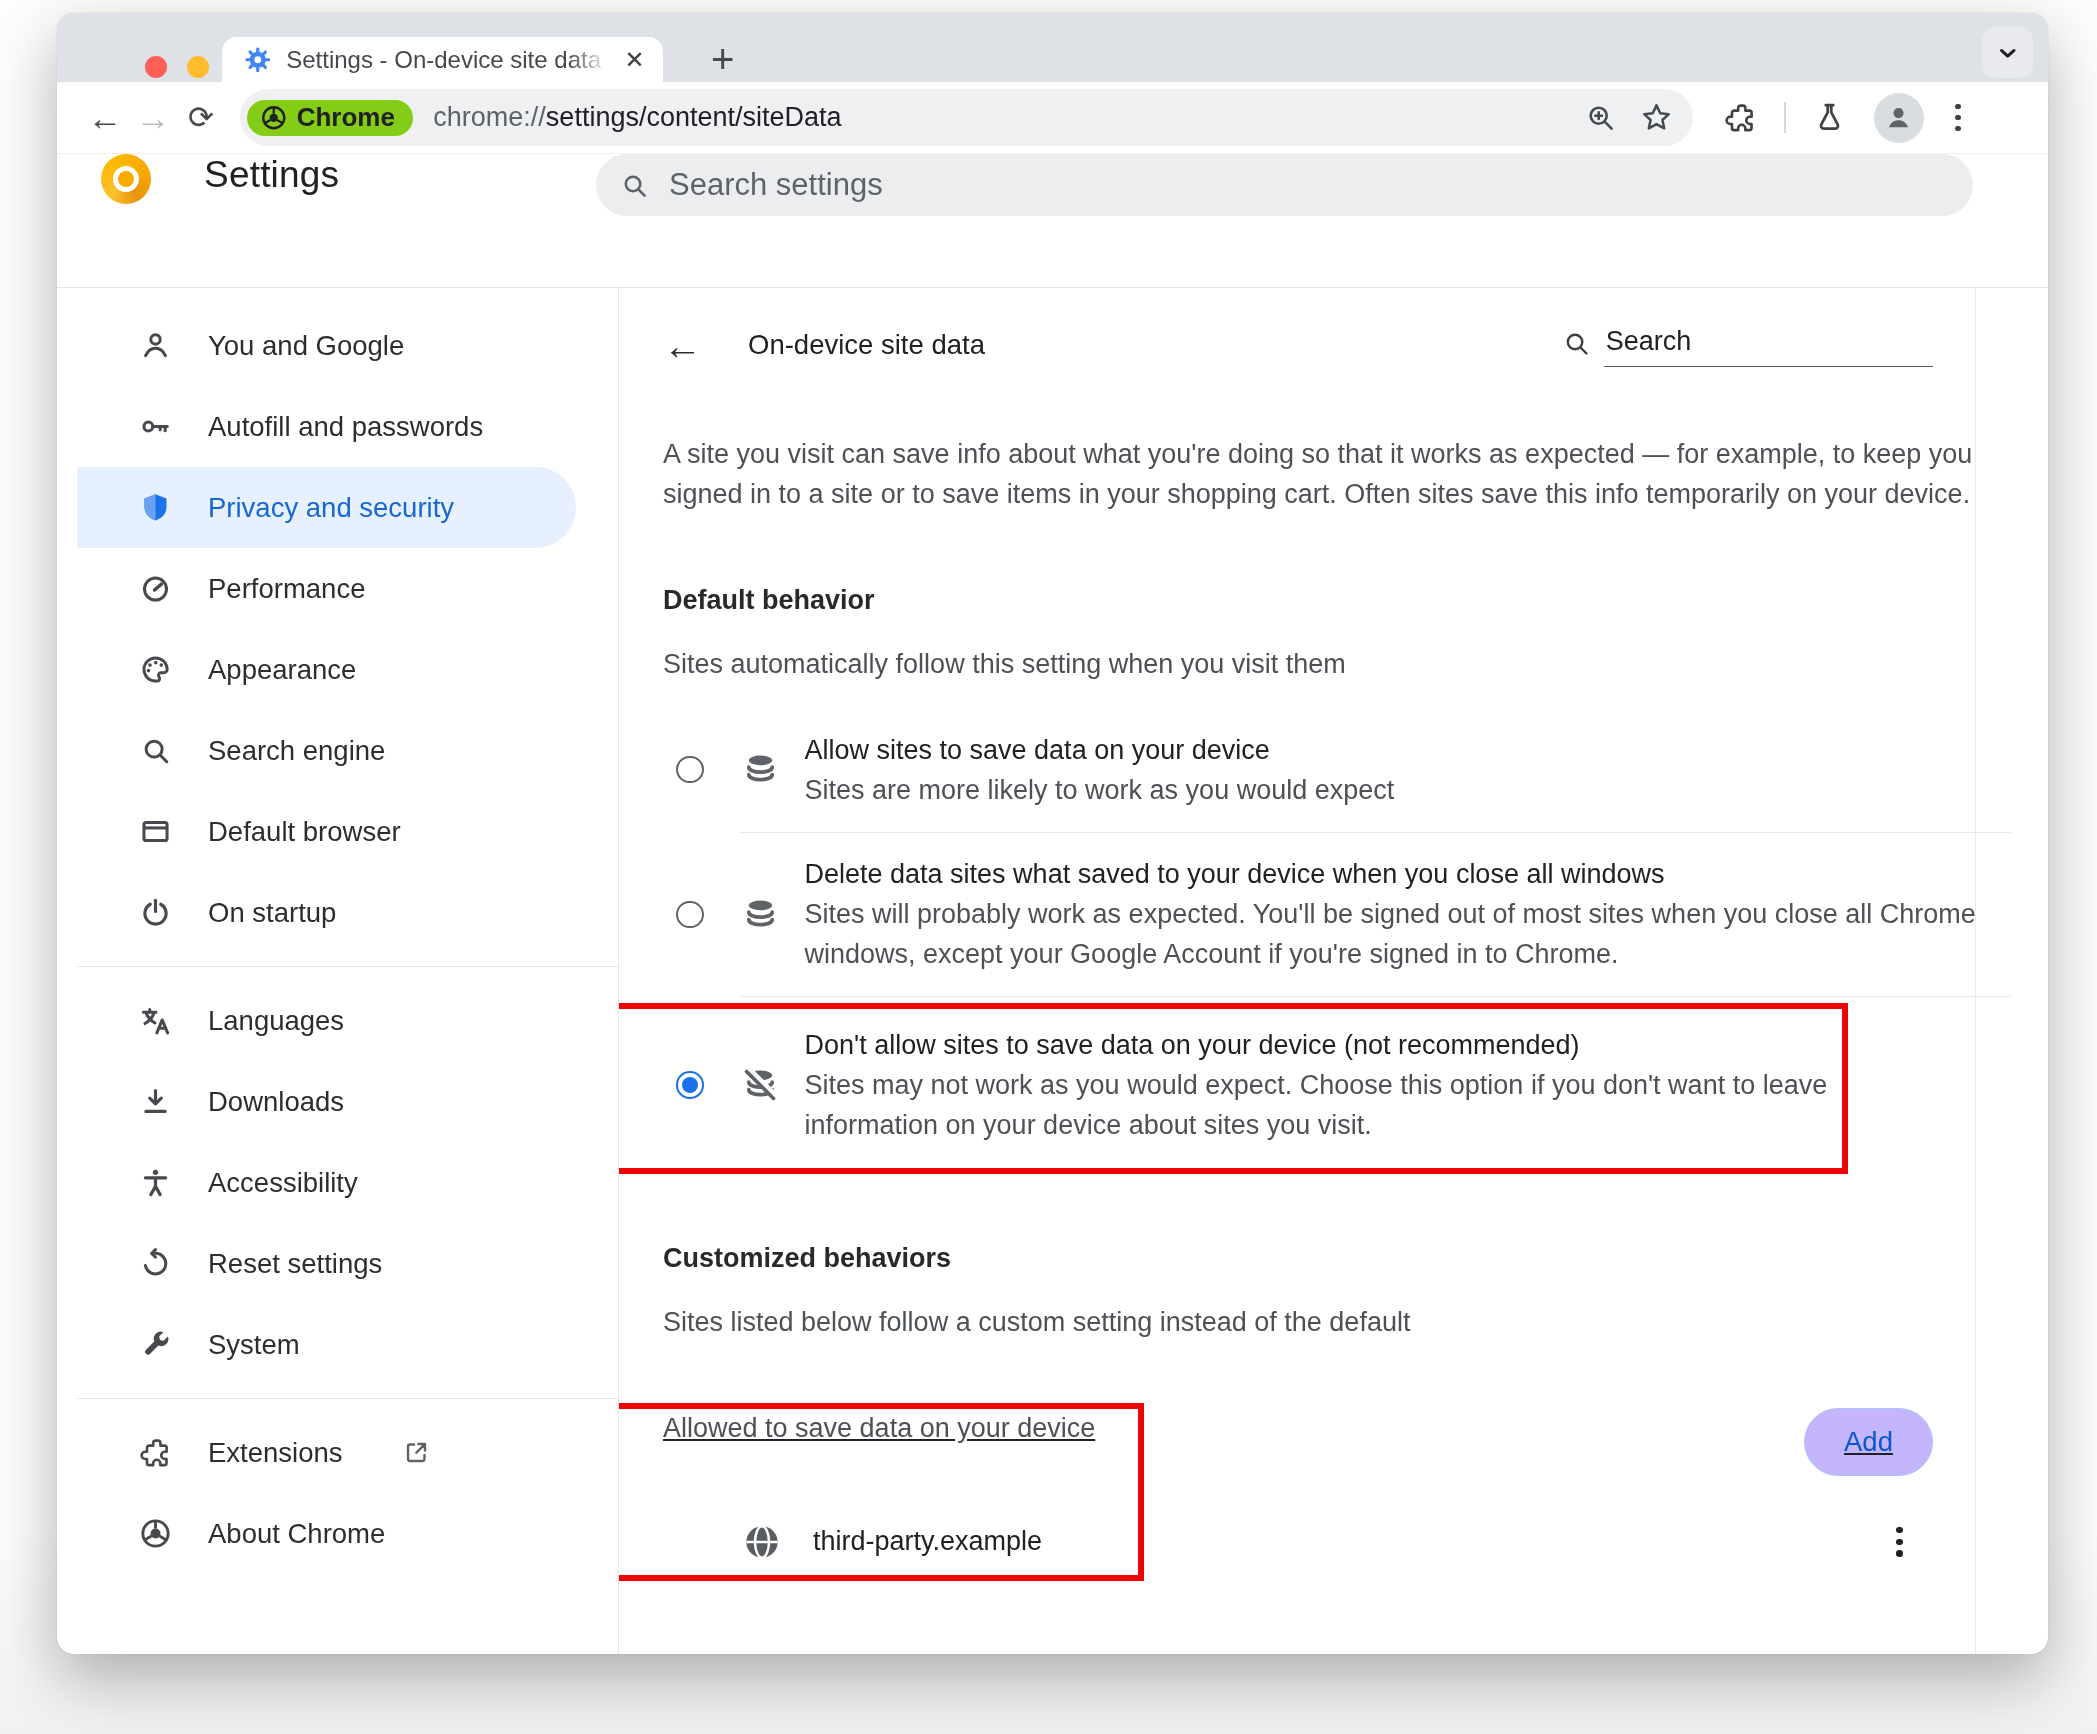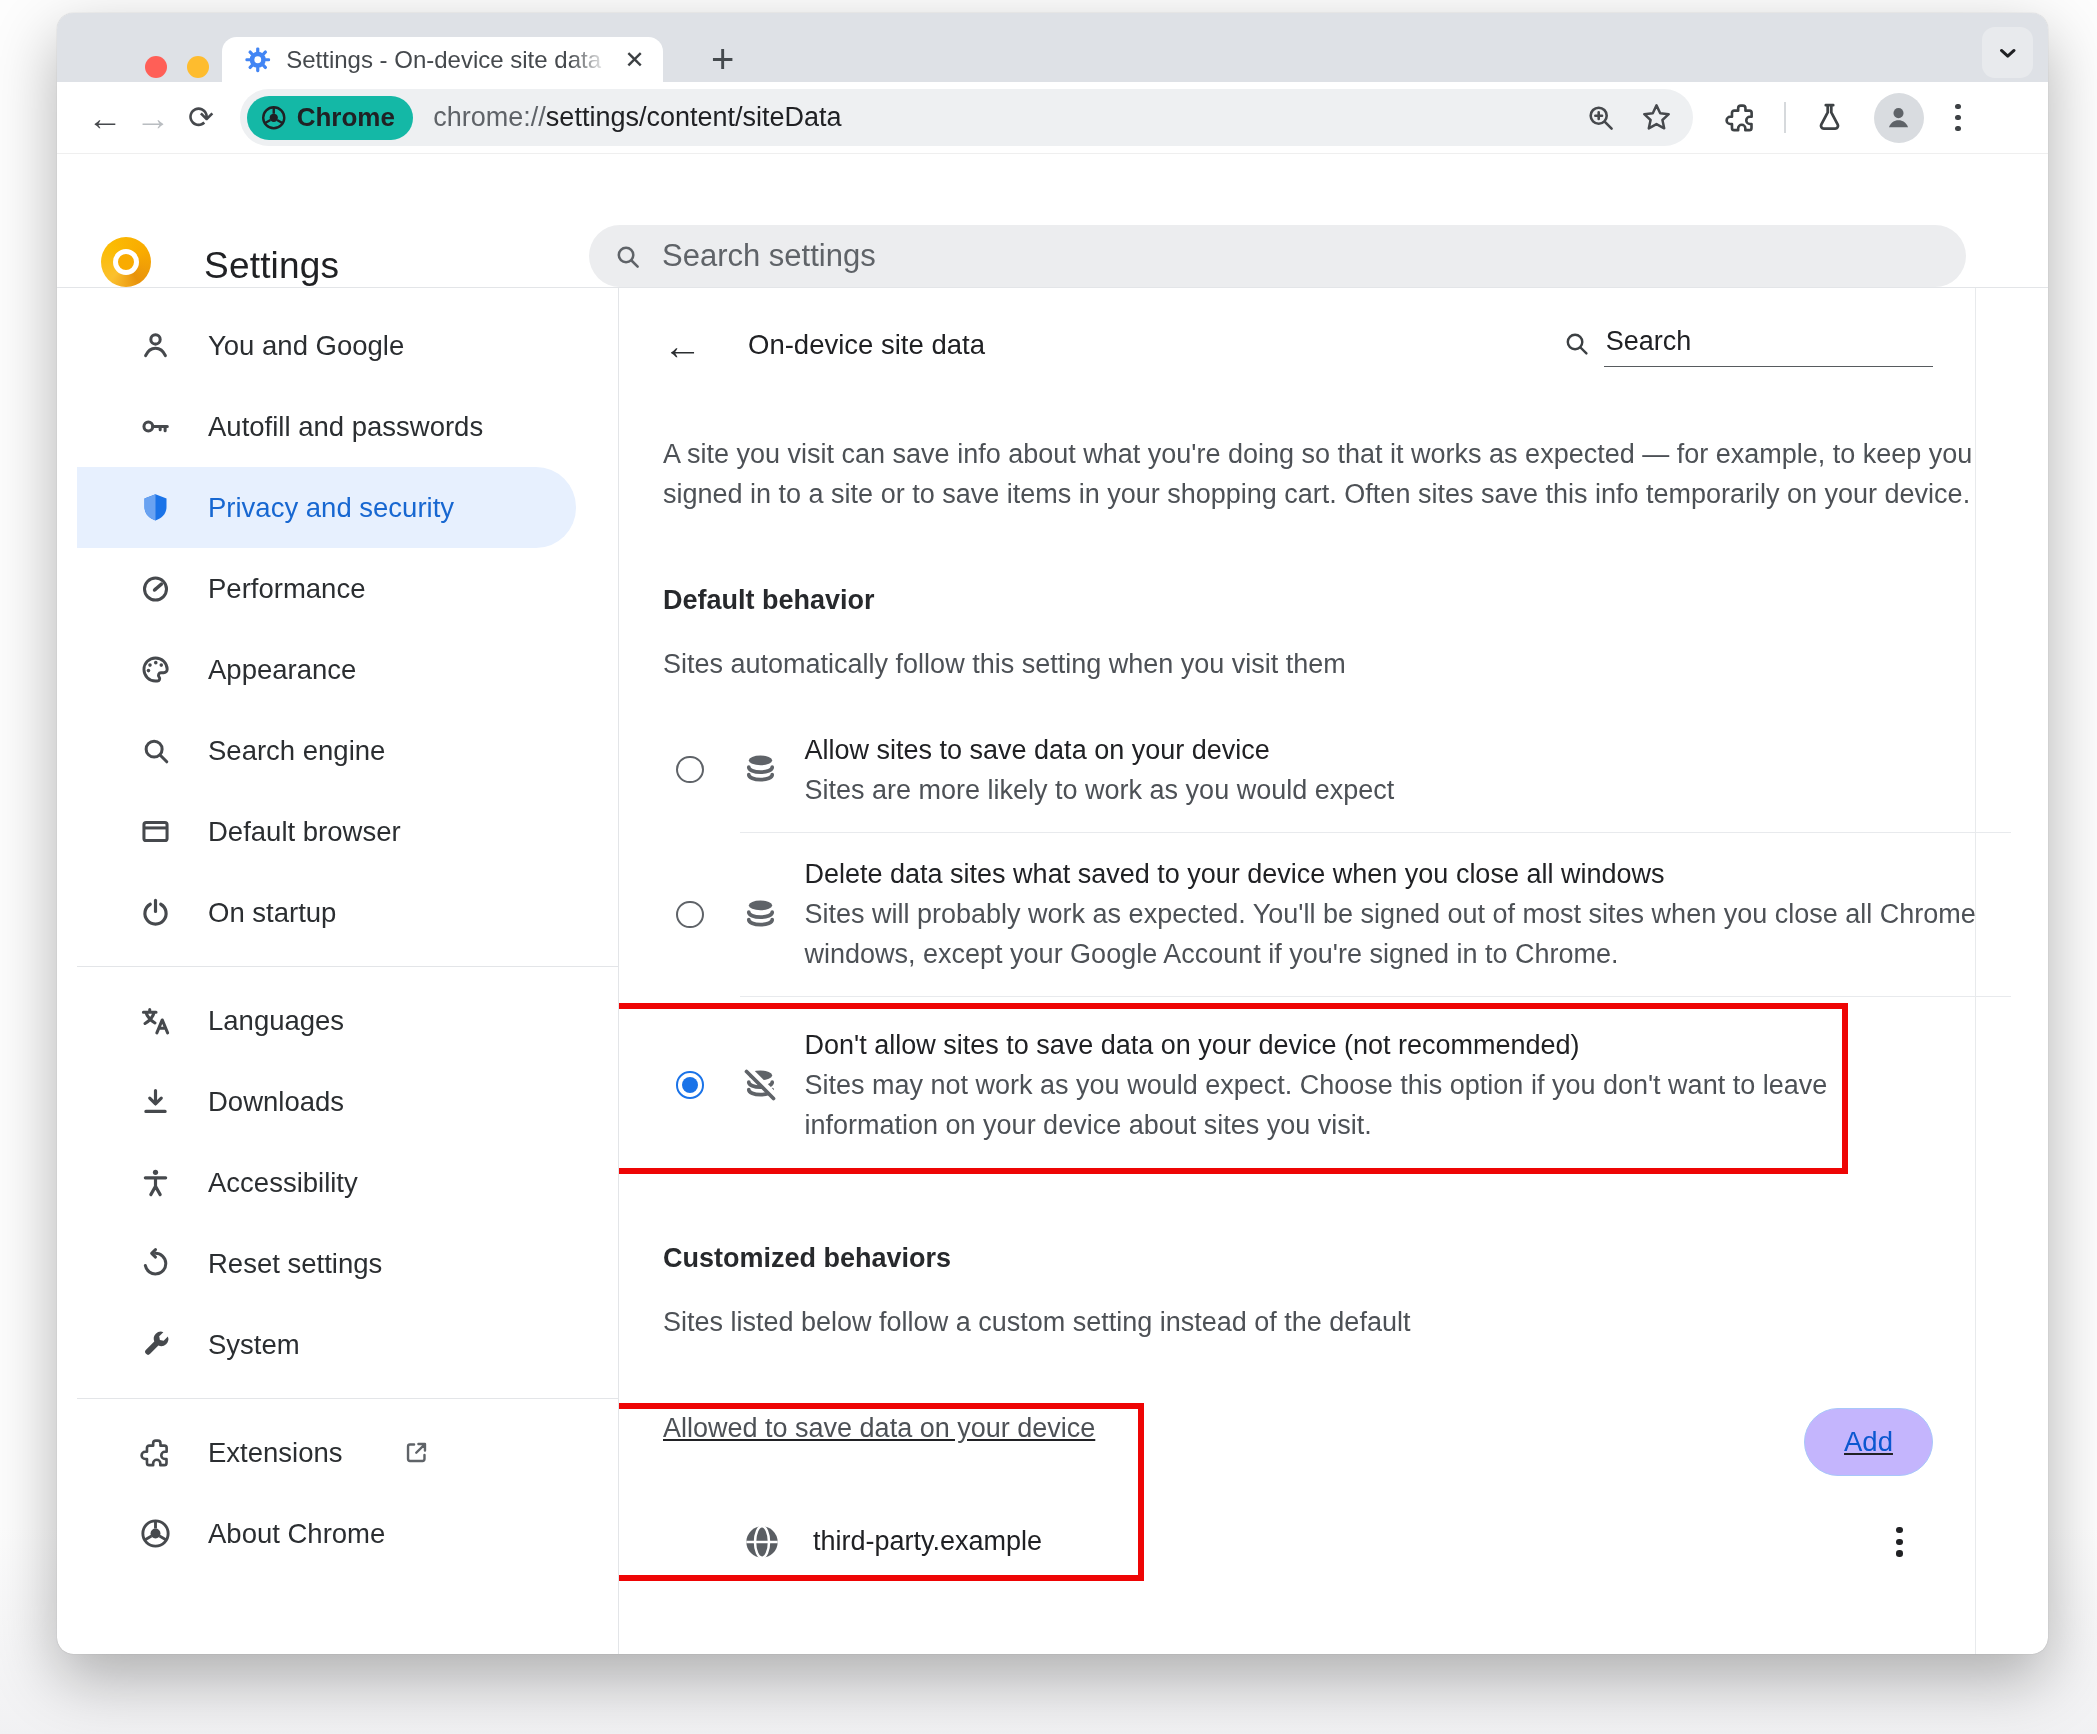--- a/index.html
+++ b/index.html
@@ -36,33 +36,33 @@
   }
   
   .toolbar { height:72px; background:#fff; display:flex; align-items:center; padding:0 24px; flex:none; border-bottom:0.9px solid #efefef; }
   .navbtn { width:48px; text-align:center; font-size:35px; color:#46494d; line-height:1; }
   .navbtn.disabled { color:#b9bdc1; }
   .reload { font-size:31px; }
   .omnibox {
     margin-left:14.7px; width:1453px; height:57px; background:#eef0f2; border-radius:28.5px;
     display:flex; align-items:center; padding:0 20px 0 7.3px; flex:none;
   }
-  .chip { background:#14b8a6; border-radius:22px; height:44px; display:flex; align-items:center; gap:9.2px; padding:0 18.4px 0 13px; color:#202124; }
+  .chip { background:#84cc16; border-radius:22px; height:36px; display:flex; align-items:center; gap:9.2px; padding:0 18.4px 0 13px; color:#202124; }
   .chip-label { font-size:26px; font-weight:600; }
   .url { margin-left:20px; font-size:27px; white-space:nowrap; }
   .url .scheme { color:#5f6368; }
   .url .path { color:#202124; }
   .box-actions { margin-left:auto; display:flex; align-items:center; gap:24px; color:#46494d; }
   .tool-icons { display:flex; align-items:center; margin-left:31px; gap:27.5px; color:#3e4245; }
   .vdiv { width:1.8px; height:31px; background:#d6d9dc; }
   .avatar { width:50px; height:50px; border-radius:50%; background:#d9dce0; display:grid; place-items:center; color:#5f6368; }
   .kebab { display:flex; flex-direction:column; gap:5.5px; padding:3.7px; }
   .kebab i { width:5.5px; height:5.5px; border-radius:50%; background:#3e4245; }
   
-  .s-header { height:134px; background:#fff; display:flex; align-items:flex-end; padding:0 11px 0 44px; flex:none; border-bottom:0.9px solid #e3e5e8; }
+  .s-header { height:134px; background:#fff; display:flex; align-items:flex-start; padding:0 4px 0 44px; flex:none; border-bottom:0.9px solid #e3e5e8; }
   .logo { width:50px; height:50px; border-radius:50%;
     background:conic-gradient(from -50deg,#fbbc04,#f9ab00 30%,#e8930c 55%,#fbc02d 75%,#fbbc04); position:relative; }
   .logo::after{ content:""; position:absolute; inset:12px; border-radius:50%; background:#f9ab00; border:5.5px solid #fff; }
   .s-title { margin-left:53px; font-size:37px; font-weight:500; color:#202124; letter-spacing:0.2px; }
   .s-search { margin-left:auto; margin-right:71px; width:1377px; height:62px; border-radius:31px;
     background:#ecedef; display:flex; align-items:center; gap:20px; padding:0 24px; color:#5f6368; font-size:31px; }
   
   .appbody { flex:1; display:flex; min-height:0;padding-left:20px; }
   .sidebar { width:542px; flex:none; border-right:0.9px solid #e3e5e8; padding-top:17.4px; }
   .side-item { height:81px; display:flex; align-items:center; gap:35px; padding-left:61px; margin-right:42px;

